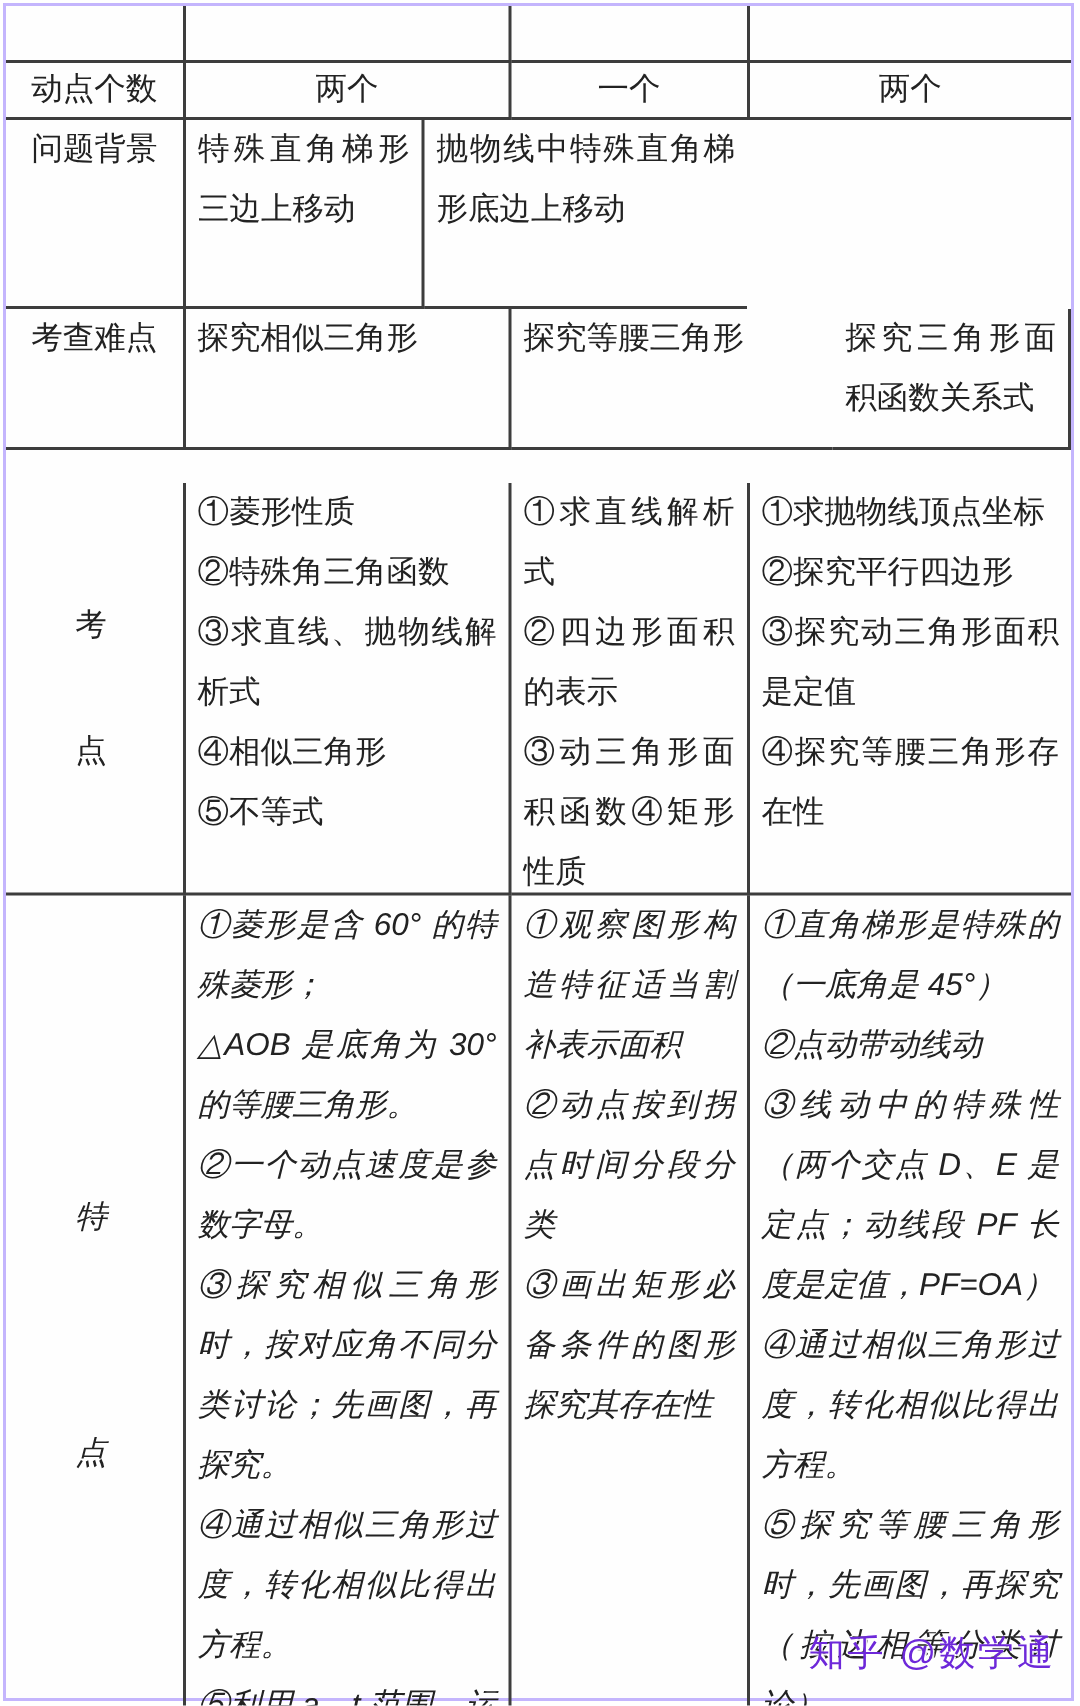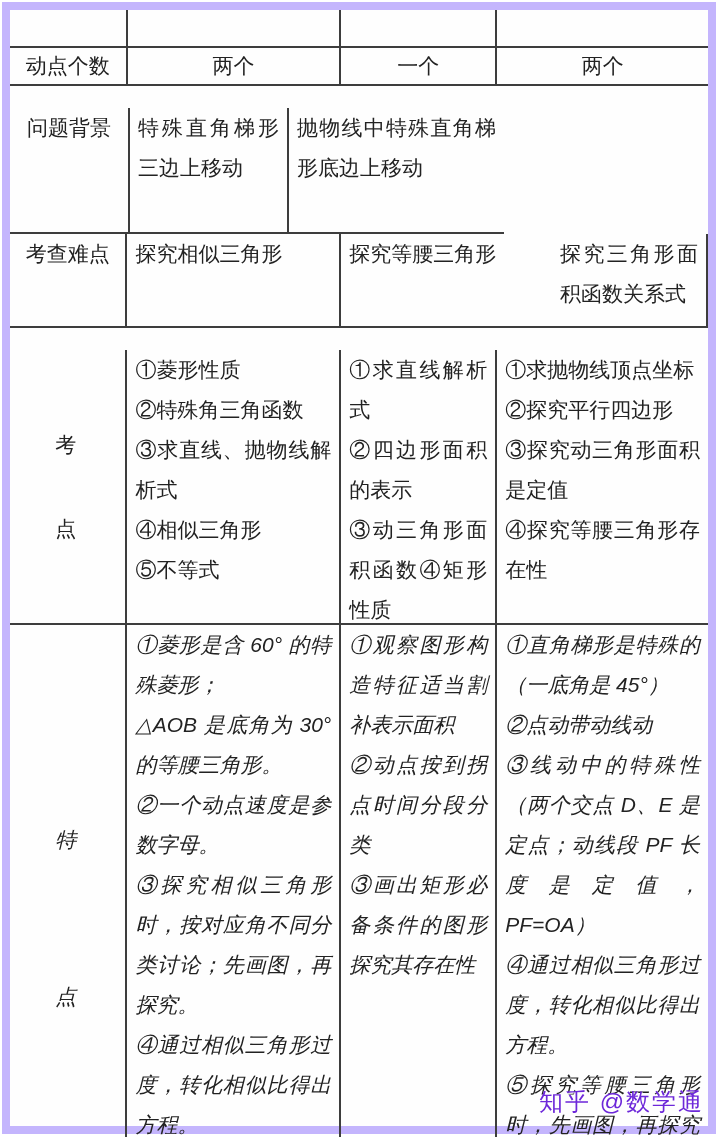--- a/index.html
+++ b/index.html
@@ -11,21 +11,21 @@
     font-family: "Liberation Sans", sans-serif;
     position: relative;
   }
   .table {
     position: absolute;
     left: 2px;
     top: 2px;
     width: 714px;
     height: 1132px;
     box-sizing: border-box;
-    border: 8px solid #c4b5fd;
+    border: 2px solid #c4b5fd;
     background: #fefefe;
     color: #222222;
     font-size: 21px;
     line-height: 40px;
   }
   .tr { display: flex; }
   .td {
     box-sizing: border-box;
     border-right: 2px solid #3d3d3d;
     border-bottom: 2px solid #3d3d3d;
@@ -34,21 +34,21 @@
   .td.last { border-right: none; }
   .tr.r5 .td { border-bottom: none; }
 
   .c1 { width: 120px; }
   .c2 { width: 218px; }
   .c3 { width: 159px; }
   .c4 { width: 215px; }
 
   .r0 .td { height: 38px; }
   .r1 .td { height: 38px; }
-  .r2 .td { height: 126px; margin-top: 22px; }
+  .r2 .td { height: 126px; }
   .r3 .td { height: 94px; }
   .r4 .td { height: 275px; margin-top: 22px; }
   .r5 .td { height: 585px; font-style: italic; }
 
   .content {
     padding: 0 8px;
     text-align: justify;
     text-justify: inter-ideograph;
     white-space: pre-wrap;
     word-break: break-word;

